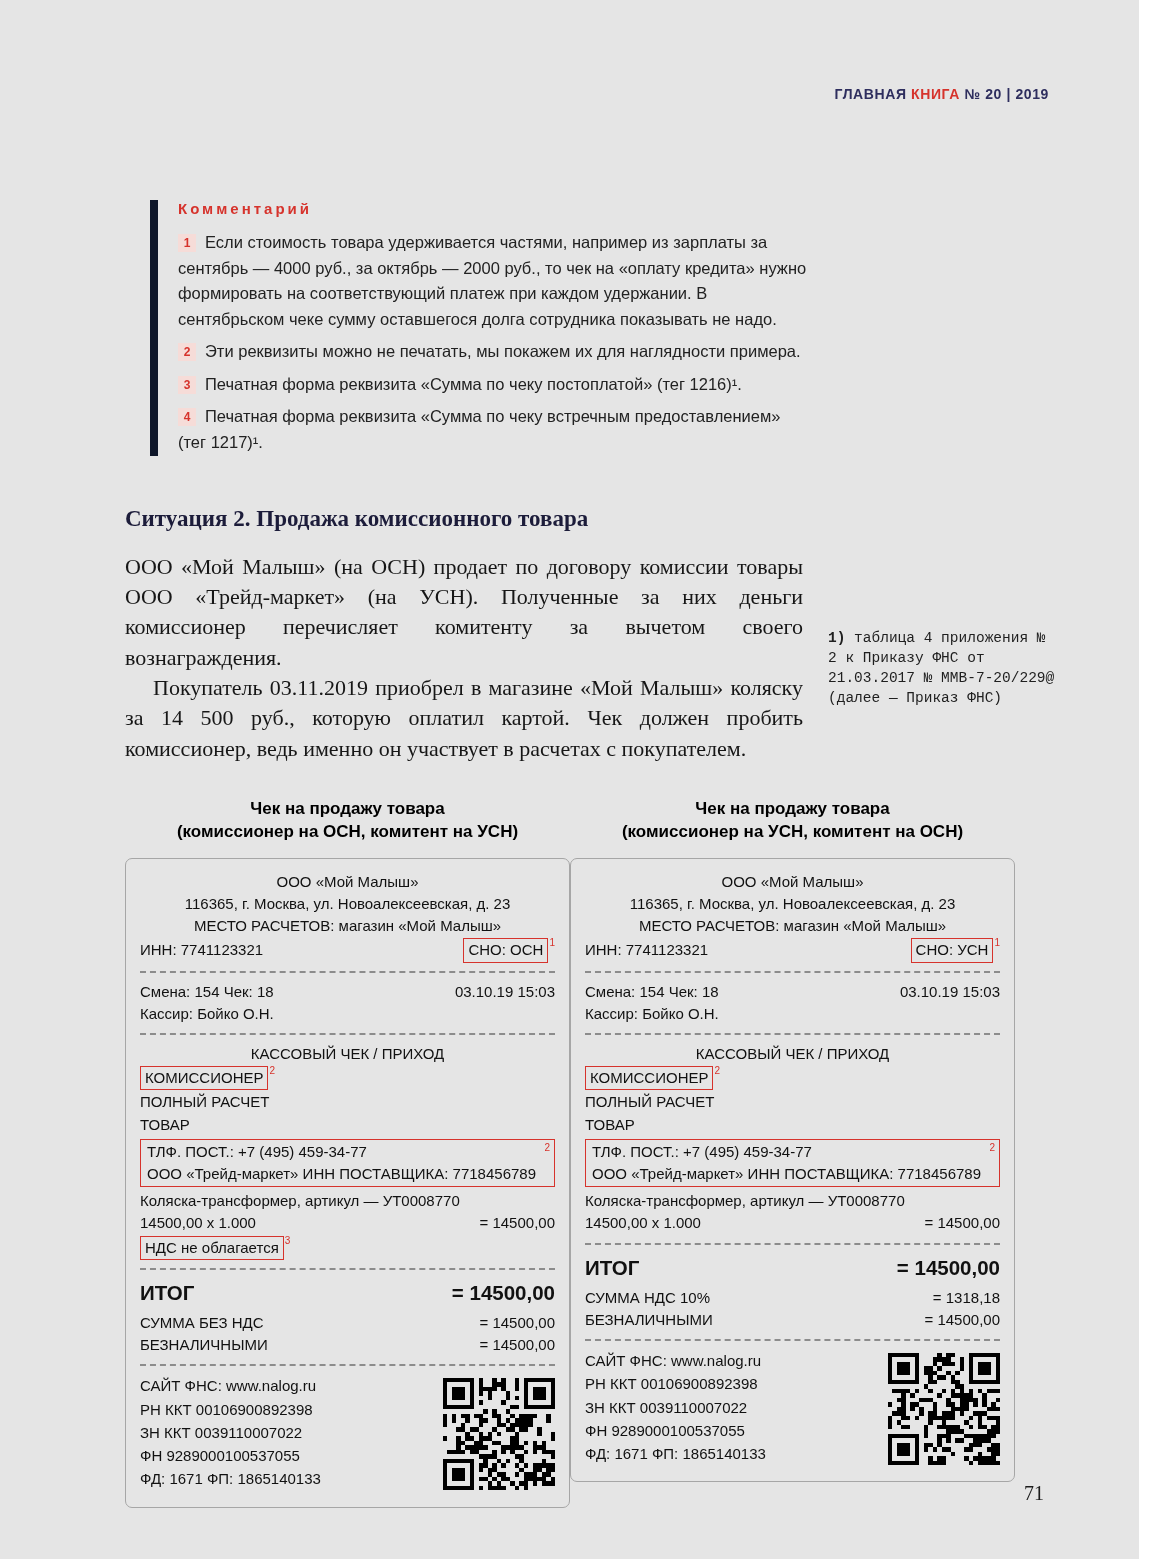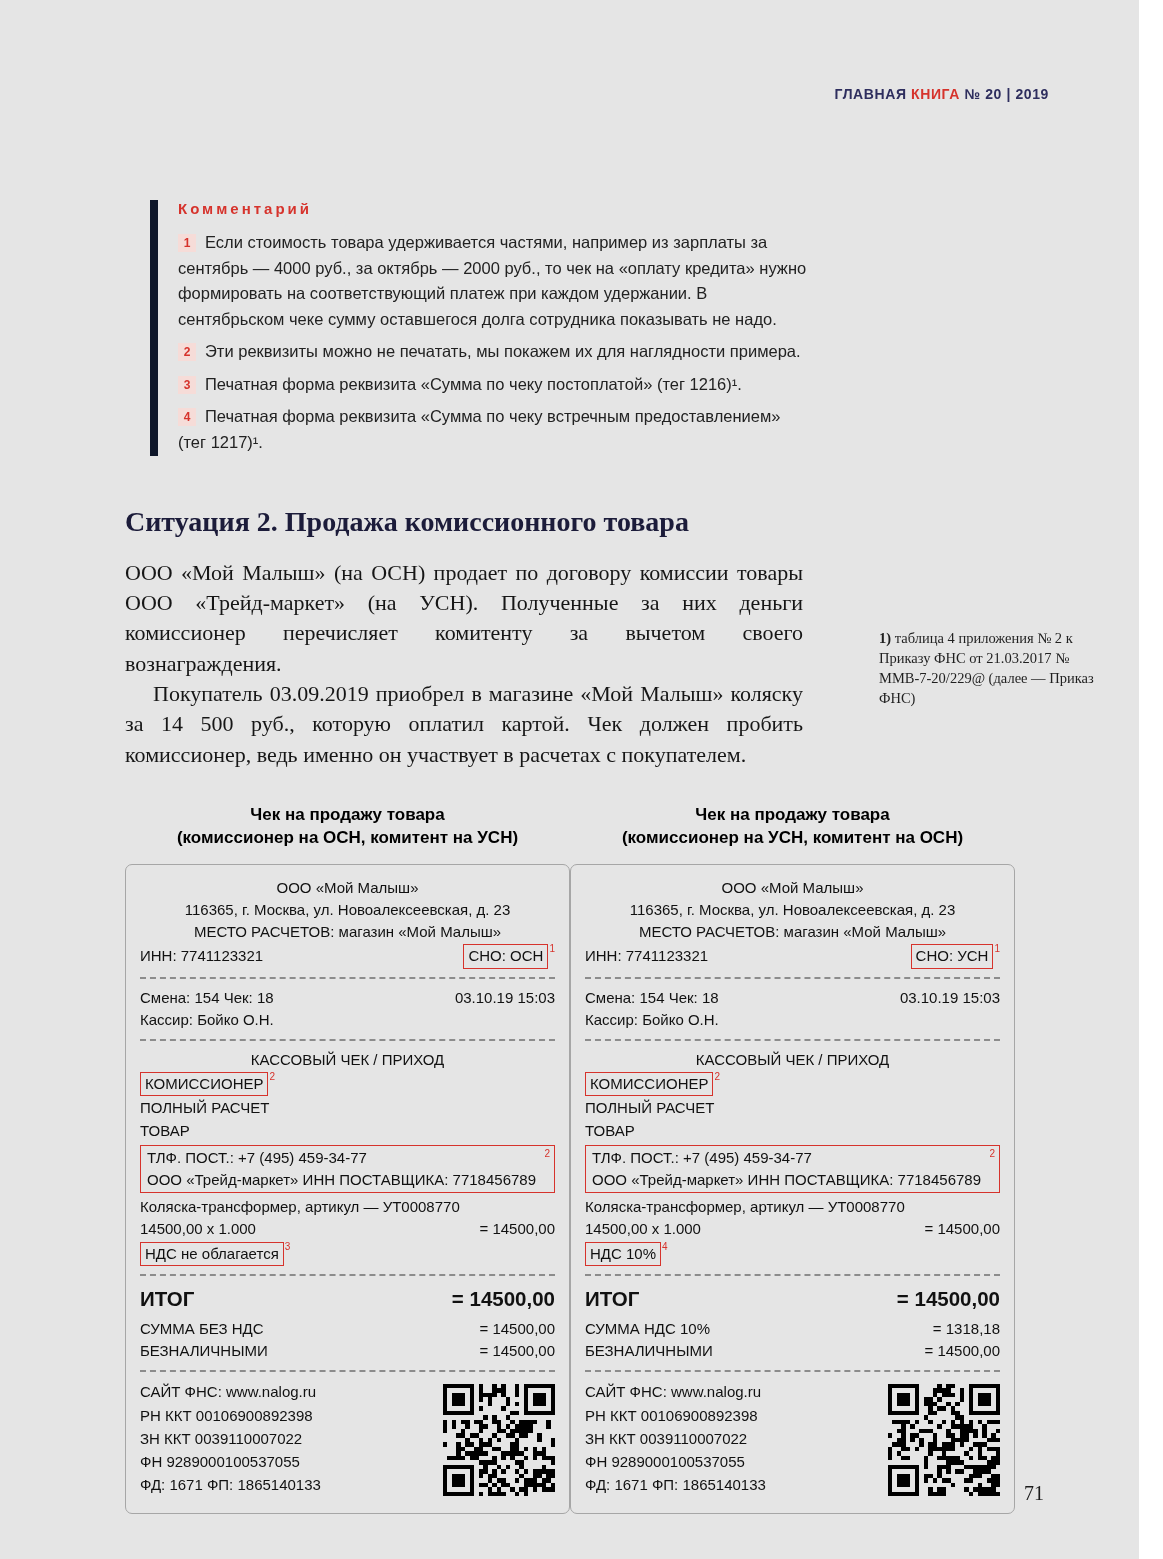--- a/index.html
+++ b/index.html
@@ -13,26 +13,26 @@
   .brand-red { color:#d6332c; }
   .issue { color:#2e2e5e; font-weight:bold; }
 
   
   .commentary { margin:86px 0 0 25px; width:660px; border-left:8px solid #0f172a; padding-left:20px; }
   .commentary-title { color:#d6332c; font-weight:bold; font-size:15px; letter-spacing:3px; margin-bottom:13px; }
   .citem { font-size:16.5px; line-height:1.55; margin-bottom:7px; color:#222; }
   .num { display:inline-block; min-width:18px; height:18px; background:#f6dcd8; color:#d6332c; font-size:12px; font-weight:bold; text-align:center; line-height:18px; margin-right:9px; position:relative; top:-1px; }
 
   
-  .section-heading { margin-top:50px; font-family:"Liberation Serif",serif; font-weight:bold; font-size:28px; color:#1c1c3a; }
+  .section-heading { margin-top:50px; font-family:"Liberation Serif",serif; font-weight:bold; font-size:23px; color:#1c1c3a; }
   .bodytext { margin-top:20px; width:678px; font-family:"Liberation Serif",serif; font-size:22px; line-height:1.38; color:#161616; text-align:justify; }
   .bodytext p.indent { text-indent:28px; }
 
   
-  .footnote { position:absolute; left:879px; top:628px; width:230px; font-family:Liberation Serif, serif; font-size:14.5px; line-height:1.38; color:#1f1f1f; }
+  .footnote { position:absolute; left:828px; top:628px; width:230px; font-family:Liberation Mono, monospace; font-size:14.5px; line-height:1.38; color:#1f1f1f; }
   .footnote b { font-weight:bold; }
 
   
   .receipts { margin-top:34px; display:flex; width:940px; }
   .receipt-col { width:445px; }
   .receipt-title { text-align:center; font-weight:bold; font-size:17px; line-height:1.35; margin-bottom:14px; color:#000; }
   .receipt { border:1.5px solid #a6a6a6; border-radius:7px; padding:12px 14px 16px; font-size:15px; line-height:1.48; color:#111; }
   .receipt .c { text-align:center; }
   .row { display:flex; justify-content:space-between; align-items:center; }
   .dash { border:none; border-top:2px dashed #8c8c8c; margin:8px 0; }
@@ -73,21 +73,21 @@
     </p>
     <p class="citem">
       <span class="num">4</span><span>Печатная форма реквизита «Сумма по чеку встречным предоставлением» (тег 1217)¹.</span>
     </p>
   </section>
 
   <h1 class="section-heading">Ситуация 2. Продажа комиссионного товара</h1>
 
   <div class="bodytext">
     <p>ООО «Мой Малыш» (на ОСН) продает по договору комиссии товары ООО «Трейд-маркет» (на УСН). Полученные за них деньги комиссионер перечисляет комитенту за вычетом своего вознаграждения.</p>
-    <p class="indent">Покупатель 03.09.2019 приобрел в магазине «Мой Малыш» коляску за 14 500 руб., которую оплатил картой. Чек должен пробить комиссионер, ведь именно он участвует в расчетах с покупателем.</p>
+    <p class="indent">Покупатель 03.11.2019 приобрел в магазине «Мой Малыш» коляску за 14 500 руб., которую оплатил картой. Чек должен пробить комиссионер, ведь именно он участвует в расчетах с покупателем.</p>
   </div>
 
   <aside class="footnote">
     <b>1)</b>
     <span>таблица 4 приложения № 2 к Приказу ФНС от 21.03.2017 № ММВ-7-20/229@ (далее — Приказ ФНС)</span>
   </aside>
 
   <div class="receipts">
 
     <div class="receipt-col">
@@ -481,23 +481,20 @@
         <div>ТОВАР</div>
         <div class="rbox-wide">
           <div>ТЛФ. ПОСТ.: +7 (495) 459-34-77</div>
           <div>ООО «Трейд-маркет» ИНН ПОСТАВЩИКА: 7718456789</div>
           <span class="sup-abs">2</span>
         </div>
         <div>Коляска-трансформер, артикул — УТ0008770</div>
         <div class="row">
           <span>14500,00 x 1.000</span>
           <span>= 14500,00</span>
-        </div>
-        <div class="mline">
-          <span class="rbox">НДС 10%</span><span class="sup">4</span>
         </div>
         <hr class="dash">
         <div class="row total">
           <span>ИТОГ</span>
           <span>= 14500,00</span>
         </div>
         <div class="row">
           <span>СУММА НДС 10%</span>
           <span>= 1318,18</span>
         </div>

